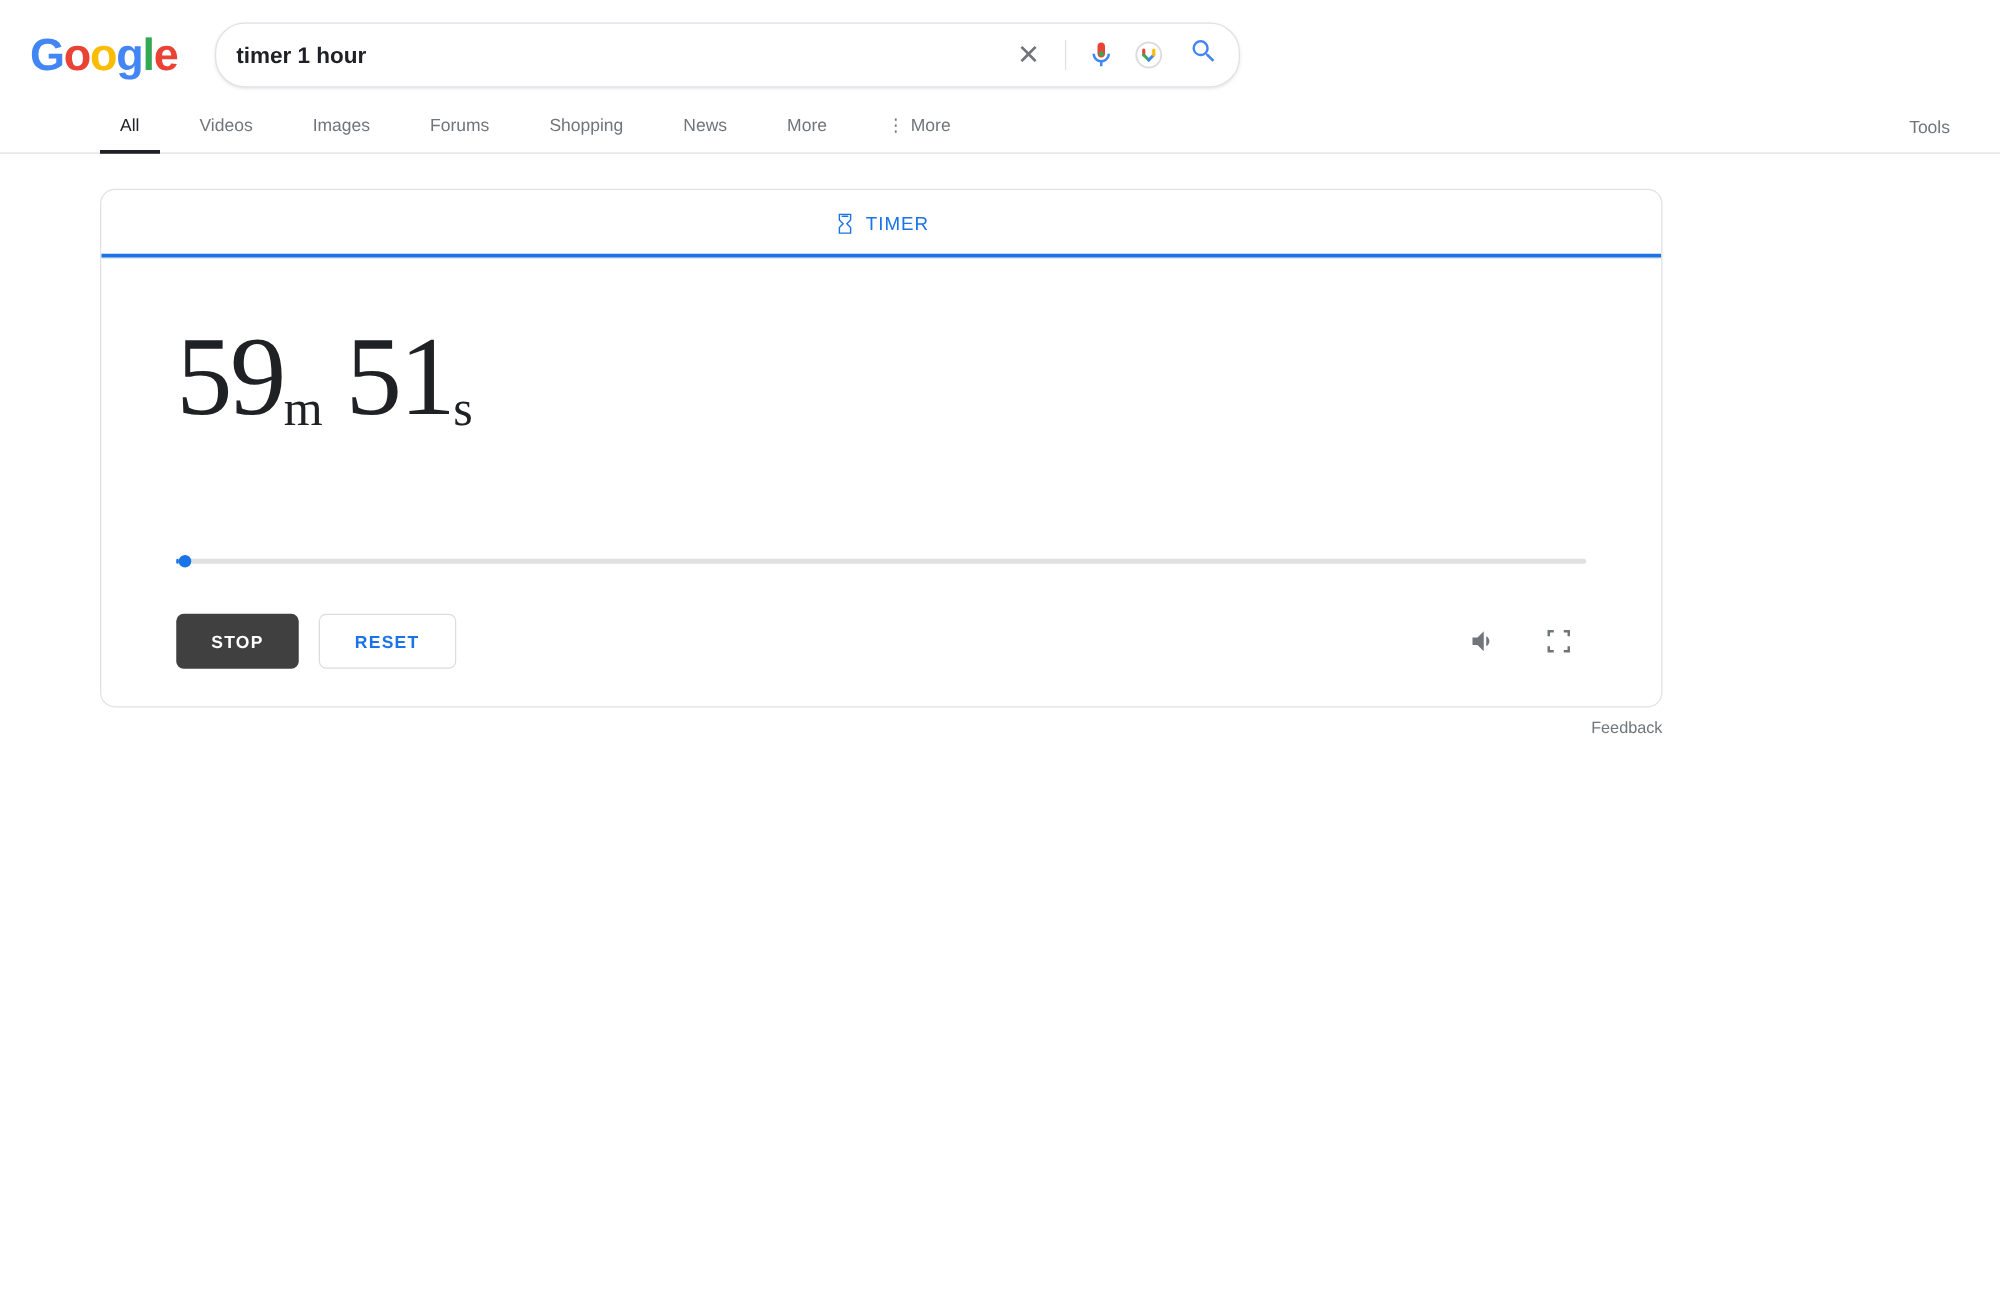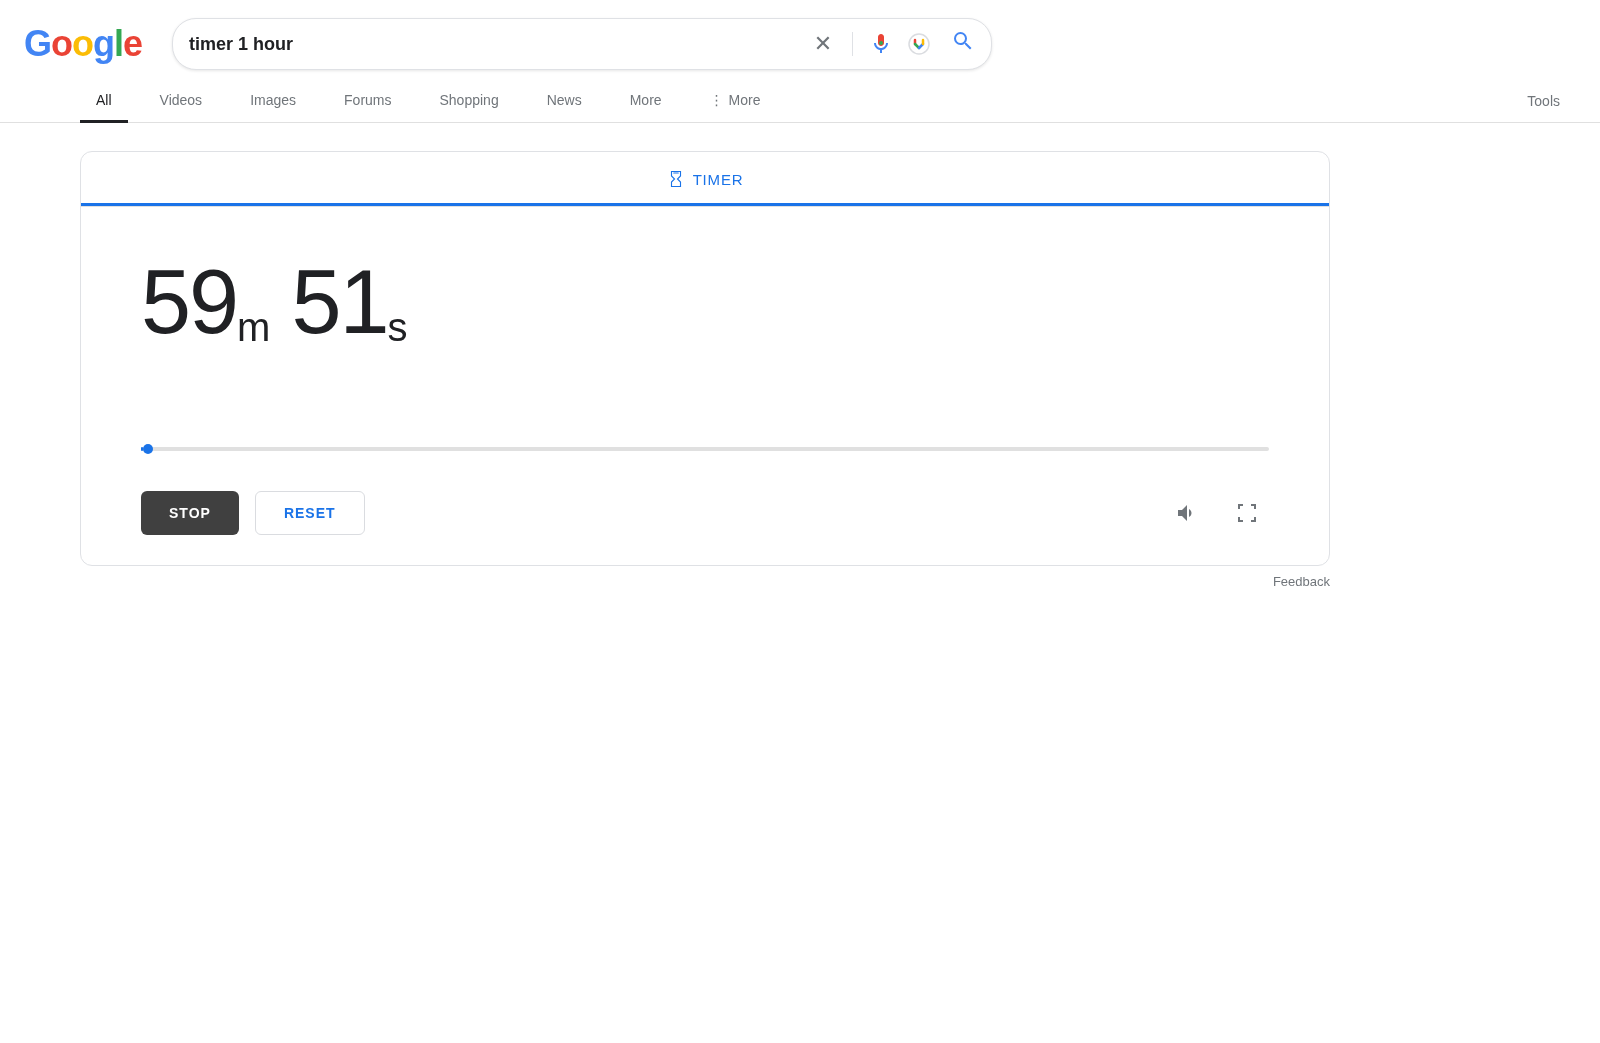--- a/index.html
+++ b/index.html
@@ -195,20 +195,21 @@
       padding: 50px 60px 30px 60px;
       min-height: 240px;
     }
 
     .timer-display {
       font-size: 90px;
       font-weight: 400;
       color: #202124;
       letter-spacing: -2px;
       line-height: 1;
+      font-family: Liberation Serif, serif;
     }
 
     .timer-unit {
       font-size: 40px;
       font-weight: 400;
       color: #202124;
       vertical-align: bottom;
       margin-bottom: 8px;
     }
 

